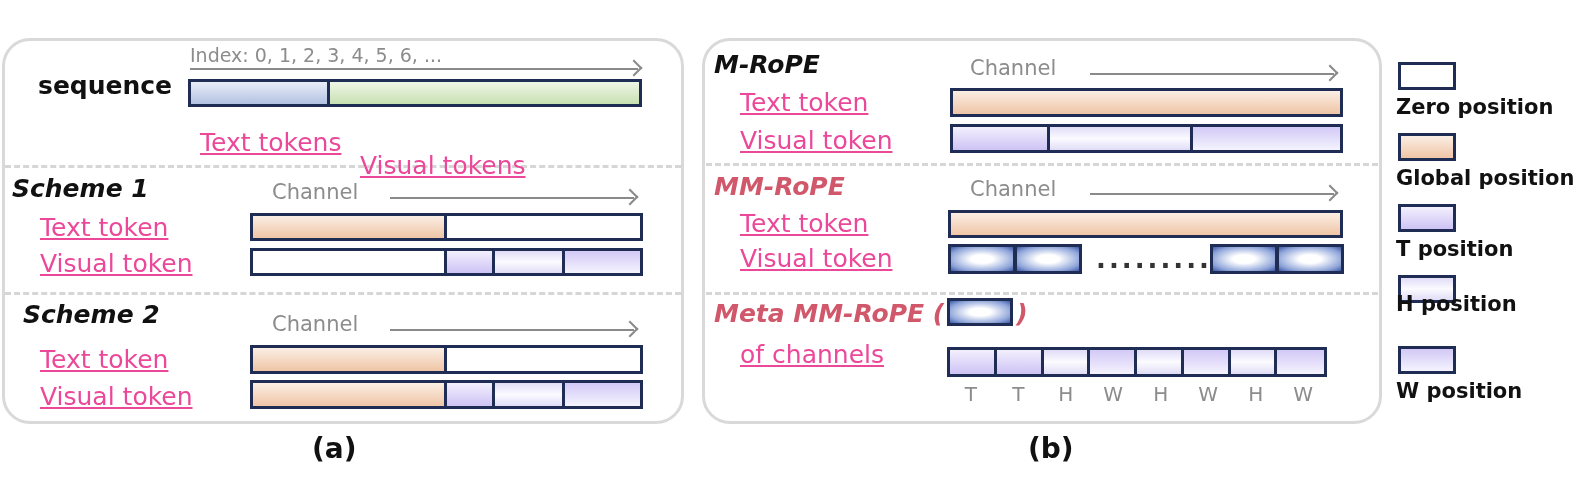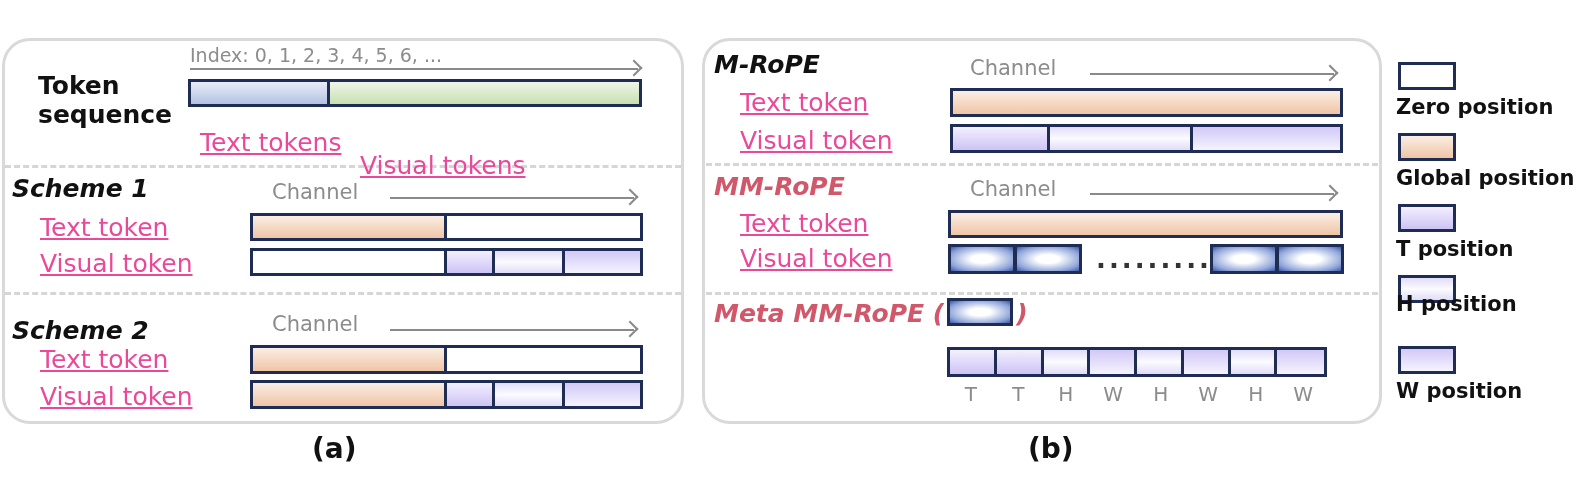--- a/index.html
+++ b/index.html
@@ -35,21 +35,20 @@
   .caption { position: absolute; font-weight: bold; font-size: 28px; color: #111; }
 </style>
 </head>
 <body>
 
 <div class="panel" style="left:2px; top:38px; width:682px; height:386px;"></div>
 <div class="dash" style="left:5px; top:165px; width:676px;"></div>
 <div class="dash" style="left:5px; top:292px; width:676px;"></div>
 
 <div class="abs lbl-dark" style="left:38px; top:72px;">
-  <div>Token</div>
   <div>sequence</div>
 </div>
 <div class="abs axis" style="left:190px; top:44px; font-size:19px;">Index: 0, 1, 2, 3, 4, 5, 6, ...</div>
 <div class="arrow" style="left:190px; top:68px; width:448px;"></div>
 <div class="bar" id="bar-tokseq" style="left:188px; top:79px; width:454px; height:28px;">
     <div class="seg c-text" style="width: 31%;"></div>
     <div class="seg c-visual" style="width: 69%;"></div>
   </div>
 <div class="abs lbl-grey" style="left:200px; top:128px;">Text tokens</div>
 <div class="abs lbl-grey" style="left:360px; top:128px;margin-top:23px;">Visual tokens</div>
@@ -63,21 +62,21 @@
     <div class="seg c-global" style="width: 50%;"></div>
     <div class="seg c-zero" style="width: 50%;"></div>
   </div>
 <div class="bar" id="bar-s1-vis" style="left:250px; top:248px; width:393px; height:28px;">
     <div class="seg c-zero" style="width: 50%;"></div>
     <div class="seg c-T" style="width: 12.5%;"></div>
     <div class="seg c-H" style="width: 18%;"></div>
     <div class="seg c-W" style="width: 19.5%;"></div>
   </div>
 
-<div class="abs lbl-ital" style="left:12px; top:300px;margin-top:16px;">Scheme 2</div>
+<div class="abs lbl-ital" style="left:23px; top:300px;">Scheme 2</div>
 <div class="abs axis" style="left:272px; top:312px;">Channel</div>
 <div class="arrow" style="left:390px; top:329px; width:244px;"></div>
 <div class="abs lbl-grey" style="left:40px; top:345px;">Text token</div>
 <div class="abs lbl-grey" style="left:40px; top:382px;">Visual token</div>
 <div class="bar" id="bar-s2-text" style="left:250px; top:345px; width:393px; height:29px;">
     <div class="seg c-global" style="width: 50%;"></div>
     <div class="seg c-zero" style="width: 50%;"></div>
   </div>
 <div class="bar" id="bar-s2-vis" style="left:250px; top:380px; width:393px; height:29px;">
     <div class="seg c-global" style="width: 50%;"></div>
@@ -121,20 +120,21 @@
 <div class="dots" style="left:1096px; top:244px;">.........</div>
 <div id="mm-vis-right" class="abs" style="left:1210px; top:244px; width:134px; height:30px;">
     <div class="mbox c-meta" style="left: 0px; top: 0px; width: 68px; height: 30px;"></div>
     <div class="mbox c-meta" style="left: 66px; top: 0px; width: 68px; height: 30px;"></div>
   </div>
 
 <div class="abs lbl-red" style="left:714px; top:298px; white-space:nowrap;">
   <span>Meta MM-RoPE (</span><span class="mbox c-meta" style="position:relative; display:inline-block; width:66px; height:28px; vertical-align:-4px; margin:0 3px;"></span><span>)</span>
 </div>
 <div class="abs lbl-grey" style="left:740px; top:340px; line-height:1.2;">
+  <div>of channels</div>
 </div>
 <div class="bar" id="bar-meta" style="left:947px; top:347px; width:380px; height:30px;">
     <div class="seg c-T" style="width: 12.5%;"></div>
     <div class="seg c-T" style="width: 12.5%;"></div>
     <div class="seg c-H" style="width: 12.5%;"></div>
     <div class="seg c-W" style="width: 12.5%;"></div>
     <div class="seg c-H" style="width: 12.5%;"></div>
     <div class="seg c-W" style="width: 12.5%;"></div>
     <div class="seg c-H" style="width: 12.5%;"></div>
     <div class="seg c-W" style="width: 12.5%;"></div>

